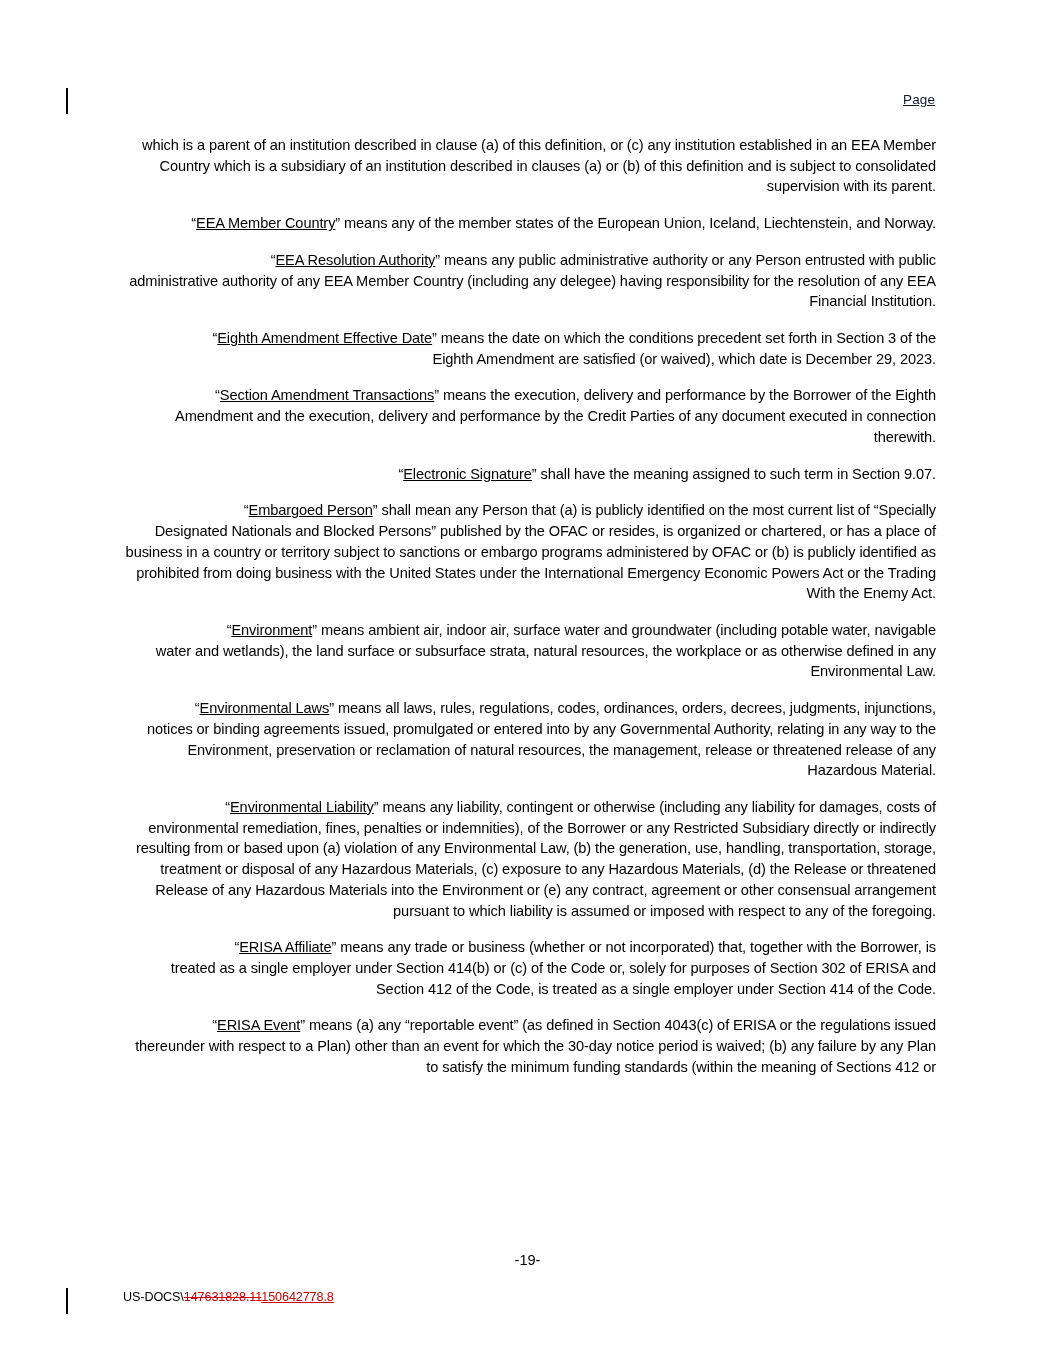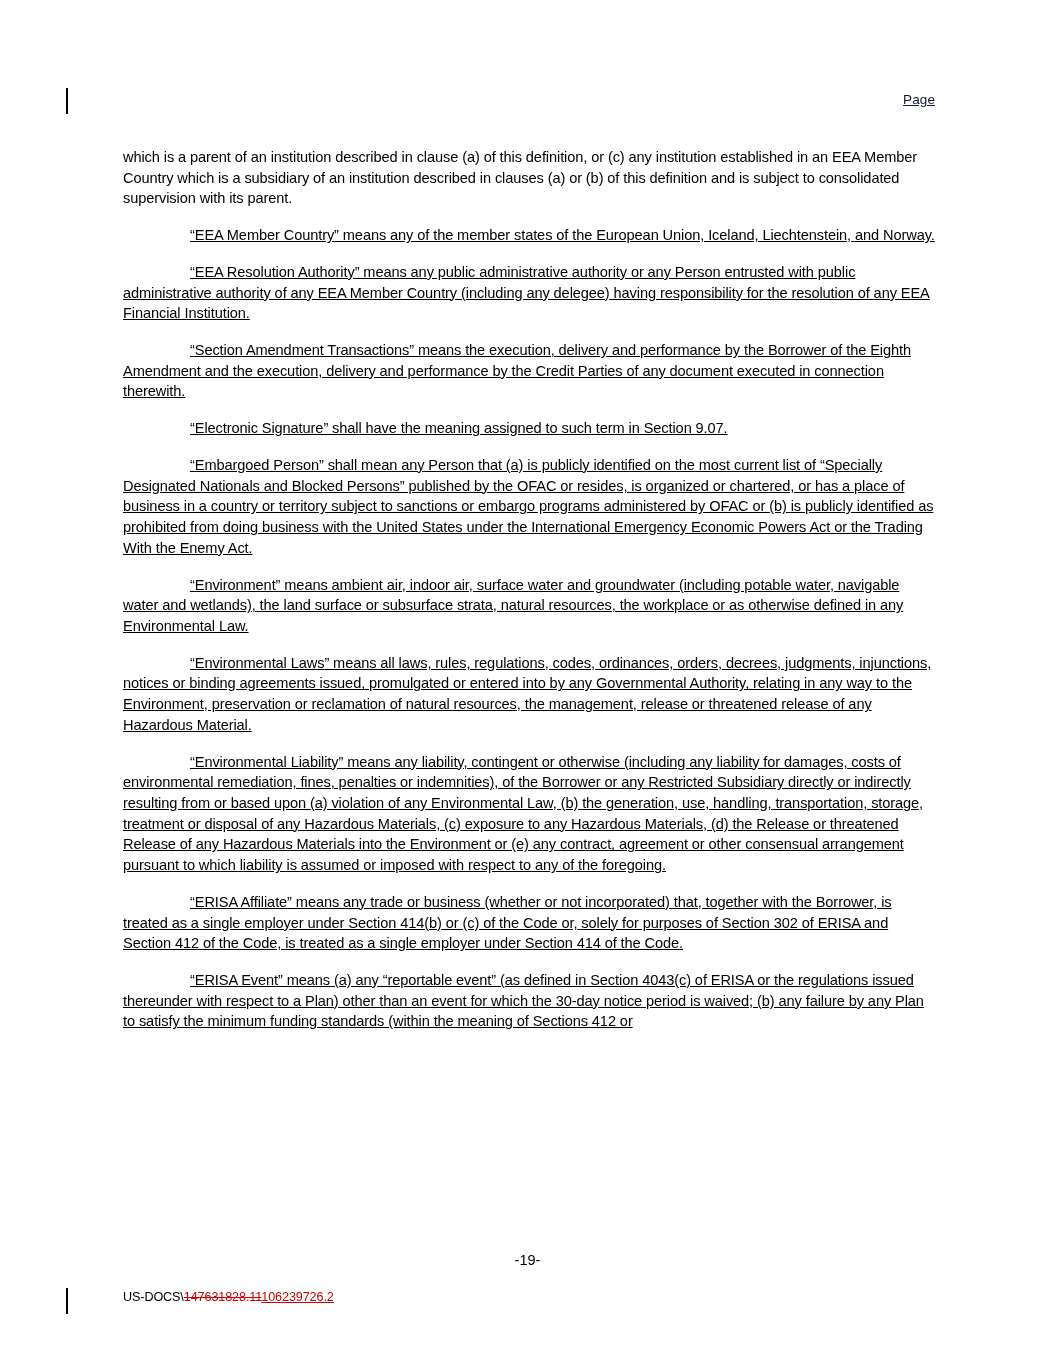--- a/index.html
+++ b/index.html
@@ -42,29 +42,28 @@
     text-decoration: underline;
     letter-spacing: 0.1px;
   }
   .body-area {
     position: absolute;
     left: 123px;
     top: 135px;
     width: 813px;
   }
   p.para {
-    margin: 12px 0 16px 0;
+    margin: 0 0 16px 0;
     font-size: 14.6px;
     line-height: 1.42;
-    text-align: left;
+    text-align: right;
     letter-spacing: -0.1px;
   }
   p.para.indent {
     text-indent: 67px;
-    text-decoration: underline;
   }
   .term {
     text-decoration: underline;
   }
   .page-number {
     position: absolute;
     top: 1252px;
     left: 0;
     width: 1055px;
     text-align: center;
@@ -98,20 +97,21 @@
   <div class="header-right">Page</div>
 
   <div class="body-area">
     <p class="para"><span>which is a parent of an institution described in clause (a) of this definition, or (c) any institution established in an EEA Member Country which is a subsidiary of an institution described in clauses (a) or (b) of this definition and is subject to consolidated supervision with its parent.</span></p>
 
     <p class="para indent"><span>“</span><span class="term">EEA Member Country</span><span>” means any of the member states of the European Union, Iceland, Liechtenstein, and Norway.</span></p>
 
     <p class="para indent"><span>“</span><span class="term">EEA Resolution Authority</span><span>” means any public administrative authority or any Person entrusted with public administrative authority of any EEA Member Country (including any delegee) having responsibility for the resolution of any EEA Financial Institution.</span></p>
 
 
+    <p class="para indent"><span>“</span><span class="term">Eighth Amendment Effective Date</span><span>” means the date on which the conditions precedent set forth in Section 3 of the Eighth Amendment are satisfied (or waived), which date is December 29, 2023.</span></p>
 
     <p class="para indent"><span>“</span><span class="term">Section Amendment Transactions</span><span>” means the execution, delivery and performance by the Borrower of the Eighth Amendment and the execution, delivery and performance by the Credit Parties of any document executed in connection therewith.</span></p>
 
     <p class="para indent"><span>“</span><span class="term">Electronic Signature</span><span>” shall have the meaning assigned to such term in Section 9.07.</span></p>
 
     <p class="para indent"><span>“</span><span class="term">Embargoed Person</span><span>” shall mean any Person that (a) is publicly identified on the most current list of “Specially Designated Nationals and Blocked Persons” published by the OFAC or resides, is organized or chartered, or has a place of business in a country or territory subject to sanctions or embargo programs administered by OFAC or (b) is publicly identified as prohibited from doing business with the United States under the International Emergency Economic Powers Act or the Trading With the Enemy Act.</span></p>
 
     <p class="para indent"><span>“</span><span class="term">Environment</span><span>” means ambient air, indoor air, surface water and groundwater (including potable water, navigable water and wetlands), the land surface or subsurface strata, natural resources, the workplace or as otherwise defined in any Environmental Law.</span></p>
 
     <p class="para indent"><span>“</span><span class="term">Environmental Laws</span><span>” means all laws, rules, regulations, codes, ordinances, orders, decrees, judgments, injunctions, notices or binding agreements issued, promulgated or entered into by any Governmental Authority, relating in any way to the Environment, preservation or reclamation of natural resources, the management, release or threatened release of any Hazardous Material.</span></p>
@@ -119,15 +119,15 @@
     <p class="para indent"><span>“</span><span class="term">Environmental Liability</span><span>” means any liability, contingent or otherwise (including any liability for damages, costs of environmental remediation, fines, penalties or indemnities), of the Borrower or any Restricted Subsidiary directly or indirectly resulting from or based upon (a) violation of any Environmental Law, (b) the generation, use, handling, transportation, storage, treatment or disposal of any Hazardous Materials, (c) exposure to any Hazardous Materials, (d) the Release or threatened Release of any Hazardous Materials into the Environment or (e) any contract, agreement or other consensual arrangement pursuant to which liability is assumed or imposed with respect to any of the foregoing.</span></p>
 
 
     <p class="para indent"><span>“</span><span class="term">ERISA Affiliate</span><span>” means any trade or business (whether or not incorporated) that, together with the Borrower, is treated as a single employer under Section 414(b) or (c) of the Code or, solely for purposes of Section 302 of ERISA and Section 412 of the Code, is treated as a single employer under Section 414 of the Code.</span></p>
 
     <p class="para indent"><span>“</span><span class="term">ERISA Event</span><span>” means (a) any “reportable event” (as defined in Section 4043(c) of ERISA or the regulations issued thereunder with respect to a Plan) other than an event for which the 30-day notice period is waived; (b) any failure by any Plan to satisfy the minimum funding standards (within the meaning of Sections 412 or</span></p>
   </div>
 
   <div class="page-number">-19-</div>
 
-  <div class="footer"><span>US-DOCS\</span><span class="del">147631828.11</span><span class="ins">106239726.2</span></div>
+  <div class="footer"><span>US-DOCS\</span><span class="del">147631828.11</span><span class="ins">150642778.8</span></div>
 
 </div>
 
 </body></html>

